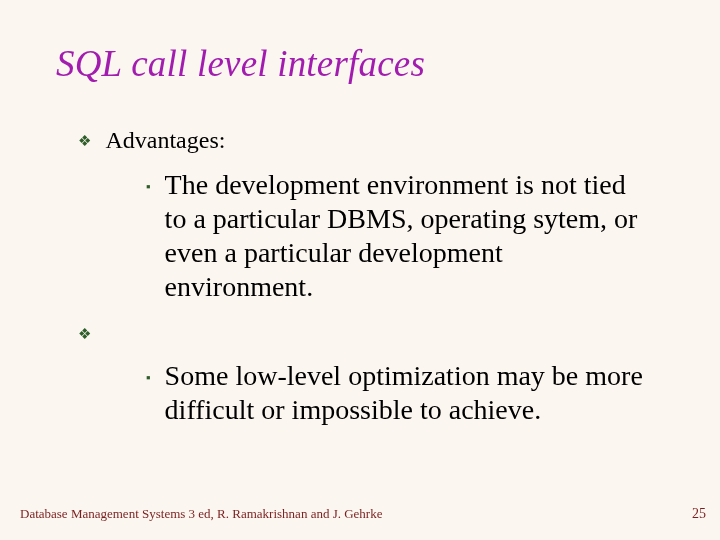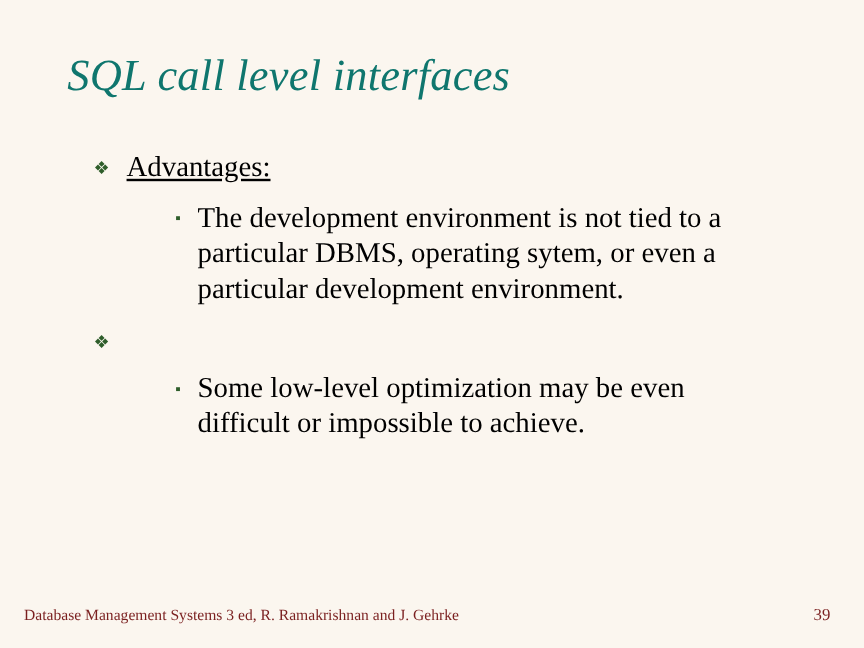--- a/index.html
+++ b/index.html
@@ -20,21 +20,21 @@
     height: 540px;
     position: relative;
     box-sizing: border-box;
     padding: 42px 44px 0 56px;
   }
   h1.title {
     font-style: italic;
     font-weight: normal;
     font-size: 37px;
     margin: 0 0 42px 0;
-    color: #0f766e;
+    color: #a21caf;
     letter-spacing: 0.2px;
   }
   .content-block {
     font-size: 22px;
   }
   .level1 {
     margin-left: 22px;
     margin-bottom: 10px;
   }
   .level1-header {
@@ -46,47 +46,46 @@
     font-size: 15px;
     color: #2e5d2a;
     margin-right: 14px;
     position: relative;
     top: -2px;
     font-family: Arial, sans-serif;
   }
   .level1-text {
     font-size: 24px;
     color: #000;
-    text-decoration: underline;
   }
   .level2 {
     margin-left: 68px;
     margin-right: 24px;
     margin-bottom: 22px;
     display: flex;
     align-items: baseline;
   }
   .square {
     color: #2e5d2a;
     font-size: 13px;
     margin-right: 14px;
     position: relative;
     top: -3px;
     font-family: Arial, sans-serif;
   }
   .level2-text {
-    font-size: 24px;
+    font-size: 28px;
     line-height: 1.22;
     color: #000;
   }
   .footer {
     position: absolute;
     bottom: 18px;
     left: 20px;
-    right: 28px;
+    right: 14px;
     display: flex;
     justify-content: space-between;
     align-items: baseline;
     font-size: 13px;
     color: #7a1f1f;
   }
   .footer-left {
     color: #7a1f1f;
   }
   .footer-right {
@@ -121,24 +120,24 @@
         <span class="level2-text">The development environment is not tied to a particular DBMS, operating sytem, or even a particular development environment.</span>
       </div>
     </div>
 
     <div class="level1">
       <div class="level1-header">
         <span class="diamond">❖</span>
       </div>
       <div class="level2">
         <span class="square">▪</span>
-        <span class="level2-text">Some low-level optimization may be even difficult or impossible to achieve.</span>
+        <span class="level2-text">Some low-level optimization may be more difficult or impossible to achieve.</span>
       </div>
     </div>
 
   </div>
 
   <div class="footer">
     <span class="footer-left">Database Management Systems 3 ed, R. Ramakrishnan and J. Gehrke</span>
-    <span class="footer-right">39</span>
+    <span class="footer-right">25</span>
   </div>
 
 </div>
 
 </body></html>

